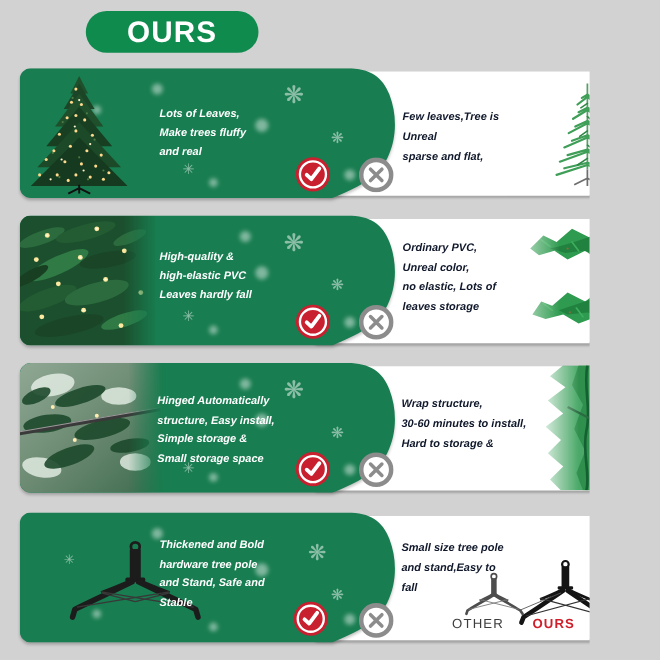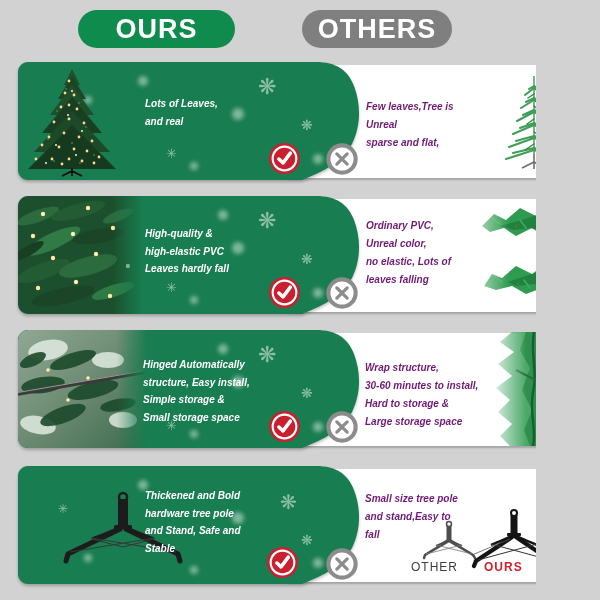--- a/index.html
+++ b/index.html
@@ -13,21 +13,21 @@
   .pill.ours{left:78px;width:157px;background:#0f8b4e;}
   .pill.others{left:302px;width:150px;background:#7f7f7f;}
 
   
   .row{position:absolute;left:18px;width:564px;height:118px;}
   .white-card{position:absolute;left:266px;top:3px;width:298px;height:113px;
               background:#ffffff;border-radius:6px;box-shadow:0 2px 2px rgba(0,0,0,.22);}
   .blob{position:absolute;left:0;top:0;filter:drop-shadow(0 2px 1.5px rgba(0,0,0,.25));}
   .ours-text,.others-text{position:absolute;font-weight:bold;font-size:10px;line-height:17.5px;z-index:5;font-style:italic;}
   .ours-text{color:#ffffff;}
-  .others-text{color:#701a75;line-height:18px;}
+  .others-text{color:#0f172a;line-height:18px;}
   .t-line{white-space:nowrap;}
   .badge{position:absolute;z-index:7;}
   .photo{position:absolute;z-index:4;}
   .fadeR{-webkit-mask-image:linear-gradient(90deg,#000 76%,transparent);
          mask-image:linear-gradient(90deg,#000 76%,transparent);}
   .fadeL{-webkit-mask-image:linear-gradient(90deg,transparent 0,#000 42%);
          mask-image:linear-gradient(90deg,transparent 0,#000 42%);}
   .decor{position:absolute;left:0;top:0;width:100%;height:100%;z-index:4;pointer-events:none;}
   .flake{position:absolute;color:rgba(255,255,255,.5);filter:blur(.3px);}
   .dot{position:absolute;background:rgba(255,255,255,.45);border-radius:50%;filter:blur(2px);}
@@ -35,23 +35,20 @@
   .cmp-label.other{color:#3d3d3d;}
   .cmp-label.ours{color:#cf1f2a;font-weight:bold;}
 </style>
 </head>
 <body>
 
 <div id="stage">
 
   <div class="pill ours">
     <span>OURS</span>
-  </div>
-  <div class="pill others">
-    <span>OTHERS</span>
   </div>
 
   <div class="row" style="top:62px">
     <div class="white-card"></div>
 
     <svg class="photo" style="left:482px;top:12px" width="68" height="98" viewBox="0 0 68 98">
       <path d="M34,2 L34,80" stroke="#58a06a" stroke-width="1.6"></path>
       <path d="M34,14 L25,21 M34,14 L43,21 M34,12 L29,15 M34,12 L39,15
                M34,26 L21,34 M34,26 L47,34 M34,24 L26,28 M34,24 L42,28
                M34,38 L17,47 M34,38 L51,47 M34,36 L23,41 M34,36 L45,41
@@ -134,20 +131,21 @@
           <circle cx="58" cy="64" r="1"></circle>
         <circle cx="32" cy="78" r="1"></circle>
           <circle cx="52" cy="88" r="1"></circle>
           <circle cx="22" cy="96" r="1"></circle>
       </g>
       <path d="M48,101 L48,104 M48,104 L38,109 M48,104 L58,109 M48,104 L48,109" stroke="#111" stroke-width="1.8" fill="none"></path>
     </svg>
 
     <div class="ours-text" style="left:127px;top:33px">
       <div class="t-line">Lots of Leaves,</div>
+      <div class="t-line">Make trees fluffy</div>
       <div class="t-line">and real</div>
     </div>
 
     <svg class="badge" style="left:250px;top:80px" width="33" height="33" viewBox="0 0 34 34">
       <circle cx="17" cy="17" r="16" fill="#c8202f"></circle>
       <circle cx="17" cy="17" r="12.2" fill="none" stroke="#fff" stroke-width="2.2"></circle>
       <path d="M11.2,17.5 L15.5,21.5 L23,11.5" fill="none" stroke="#fff" stroke-width="3.6" stroke-linecap="round" stroke-linejoin="round"></path>
     </svg>
     <svg class="badge" style="left:308px;top:81px" width="32" height="32" viewBox="0 0 34 34">
       <circle cx="17" cy="17" r="14.5" fill="#fff" stroke="#8c8c8c" stroke-width="4.4"></circle>
@@ -169,21 +167,21 @@
           <circle cx="88" cy="32" r="1"></circle>
           <circle cx="62" cy="86" r="1"></circle>
           <circle cx="92" cy="90" r="1"></circle>
         </g>
     </svg>
 
     <div class="others-text" style="left:348px;top:21px">
       <div class="t-line">Ordinary PVC,</div>
       <div class="t-line">Unreal color,</div>
       <div class="t-line">no elastic, Lots of</div>
-      <div class="t-line">leaves falling</div>
+      <div class="t-line">leaves storage</div>
     </div>
 
     <svg class="blob" width="346" height="118" viewBox="0 0 346 118">
       <path d="M10,0 L298,0 C318,0 330,8 336,24 C343,42 343,64 334,82 C325,99 307,109 284,118 L10,118 C4.5,118 0,113.5 0,108 L0,10 C0,4.5 4.5,0 10,0 Z" fill="#187d50"></path>
     </svg>
 
     <div class="decor">
       <span class="flake" style="left:240px;top:12px;font-size:22px">❋</span>
       <span class="flake" style="left:283px;top:55px;font-size:14px">❋</span>
       <span class="flake" style="left:148px;top:84px;font-size:13px">✳</span>
@@ -254,21 +252,20 @@
       <polygon points="40,0 34,18 44,36 36,58 46,78 38,98 44,114 96,114 96,0" fill="#2f8f4c"></polygon>
       <polygon points="66,0 60,22 68,46 62,72 70,96 66,114 96,114 96,0" fill="#1f7a41"></polygon>
       <path d="M48,0 C44,20 52,40 47,60 C43,80 51,100 47,114 M66,0 C62,22 70,44 65,66 C61,86 69,104 66,114 M84,0 C80,20 88,42 83,64 C79,86 87,104 84,114" stroke="#156033" stroke-width="2.4" fill="none"></path>
       <path d="M30,38 L92,70" stroke="#2a6b42" stroke-width="2"></path>
     </svg>
 
     <div class="others-text" style="left:347px;top:29px">
       <div class="t-line">Wrap structure,</div>
       <div class="t-line">30-60 minutes to install,</div>
       <div class="t-line">Hard to storage &amp;</div>
-      <div class="t-line">Large storage space</div>
     </div>
 
     <svg class="blob" width="346" height="118" viewBox="0 0 346 118">
       <path d="M10,0 L298,0 C318,0 330,8 336,24 C343,42 343,64 334,82 C325,99 307,109 284,118 L10,118 C4.5,118 0,113.5 0,108 L0,10 C0,4.5 4.5,0 10,0 Z" fill="#187d50"></path>
     </svg>
 
     <div class="decor">
       <span class="flake" style="left:240px;top:12px;font-size:22px">❋</span>
       <span class="flake" style="left:283px;top:55px;font-size:14px">❋</span>
       <span class="flake" style="left:148px;top:88px;font-size:13px">✳</span>

